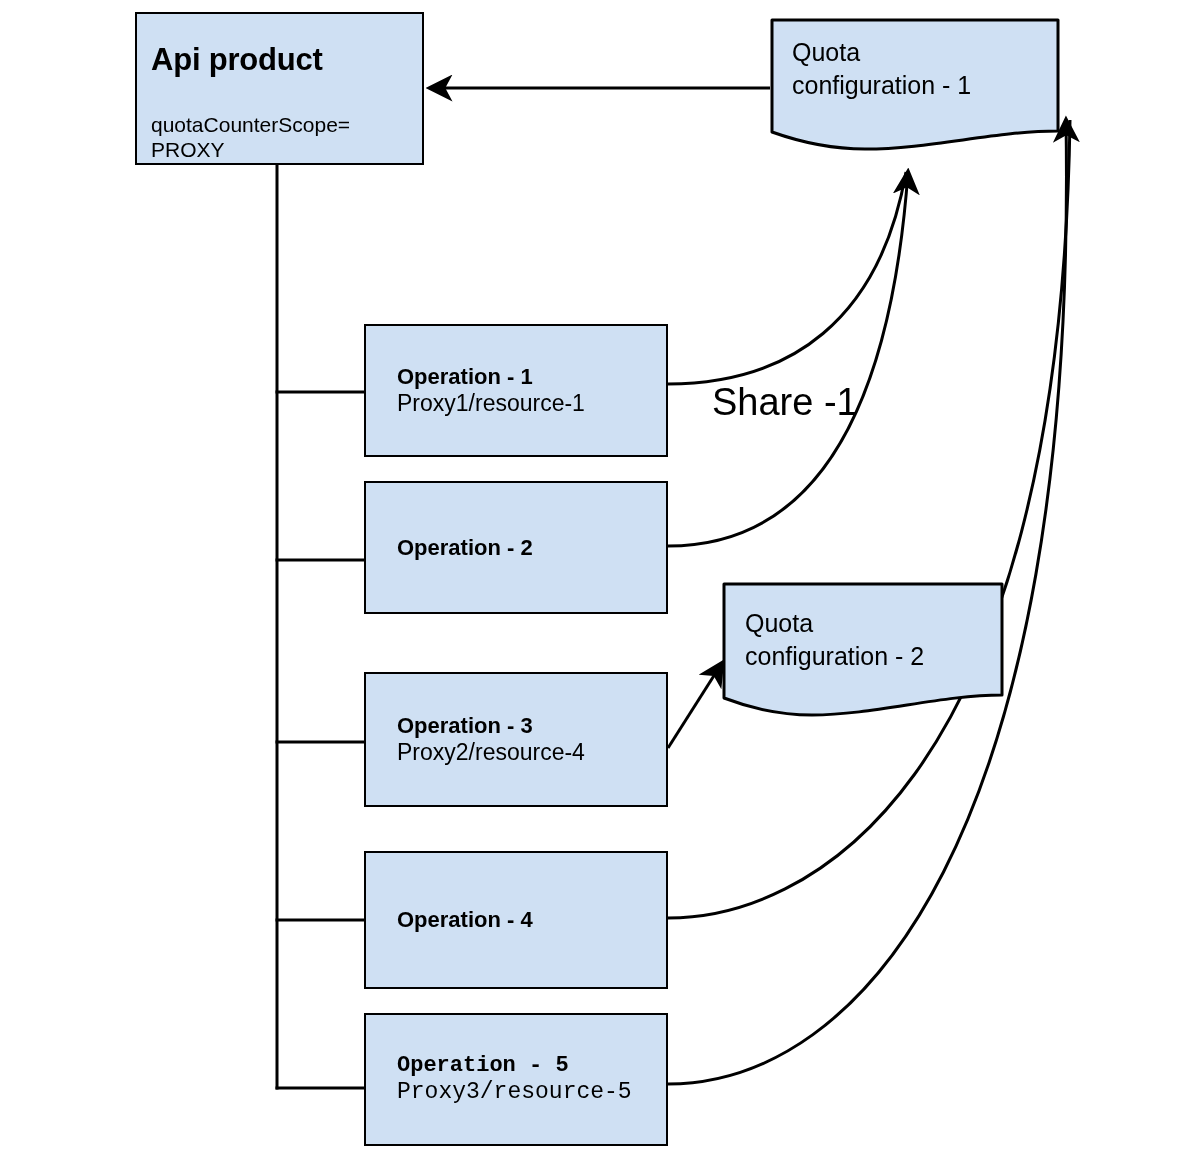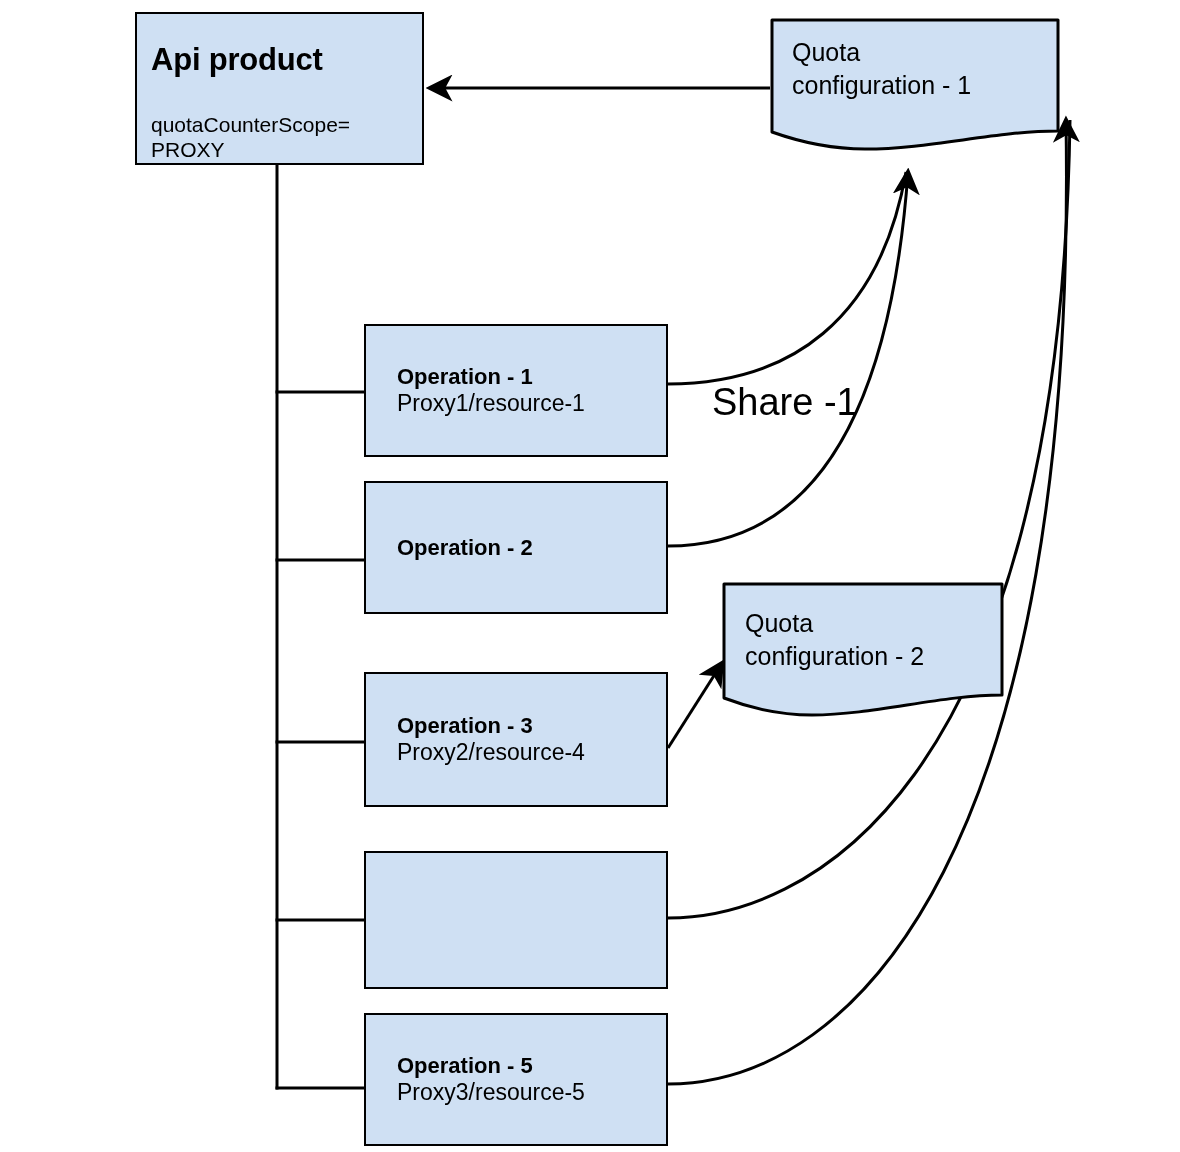--- a/index.html
+++ b/index.html
@@ -67,21 +67,21 @@
     left: 364px;
     width: 304px;
     padding-left: 31px;
   }
   .op .ttl { font-size: 22px; }
   .op .sub { font-size: 23px; }
   #op-1 { top: 324px;  height: 133px; }
   #op-2 { top: 481px;  height: 133px; }
   #op-3 { top: 672px;  height: 135px; }
   #op-4 { top: 851px;  height: 138px; }
-  #op-5 { top: 1013px; height: 133px; }
+  #op-5 { top: 1013px; height: 133px; font-family: Liberation Mono, monospace; }
   
   .note {
     position: absolute;
     box-sizing: border-box;
     text-decoration: underline;
   }
   .note svg { position: absolute; left: 0; top: 0; }
   .note .note-text {
     position: absolute;
     font-size: 25px;
@@ -152,20 +152,21 @@
   <div class="node op" id="op-2">
     <div class="ttl">Operation - 2</div>
   </div>
 
   <div class="node op" id="op-3">
     <div class="ttl">Operation - 3</div>
     <div class="sub">Proxy2/resource-4</div>
   </div>
 
   <div class="node op" id="op-4">
+    <div class="ttl">Operation - 4</div>
   </div>
 
   <div class="node op" id="op-5">
     <div class="ttl">Operation - 5</div>
     <div class="sub">Proxy3/resource-5</div>
   </div>
 
   <div class="note" id="quota-1">
     <svg width="290" height="136" viewBox="0 0 290 136" xmlns="http://www.w3.org/2000/svg">
       <path d="M 2 2 L 288 2 L 288 113 C 225 113 160 131 95 131 C 60 131 30 124 2 114 Z" fill="#cfe0f3" stroke="#000000" stroke-width="3" stroke-linejoin="round"></path>

